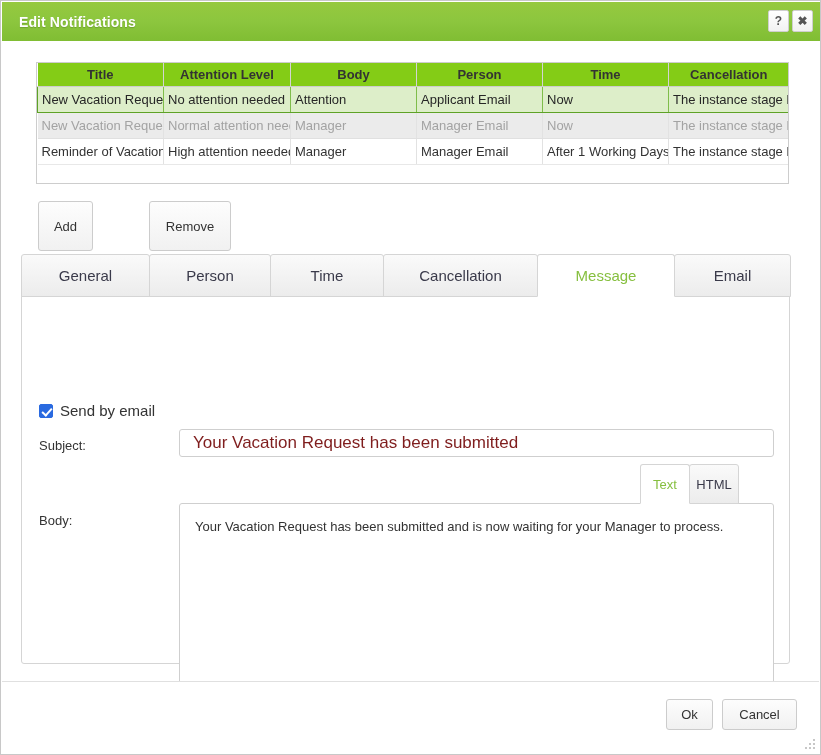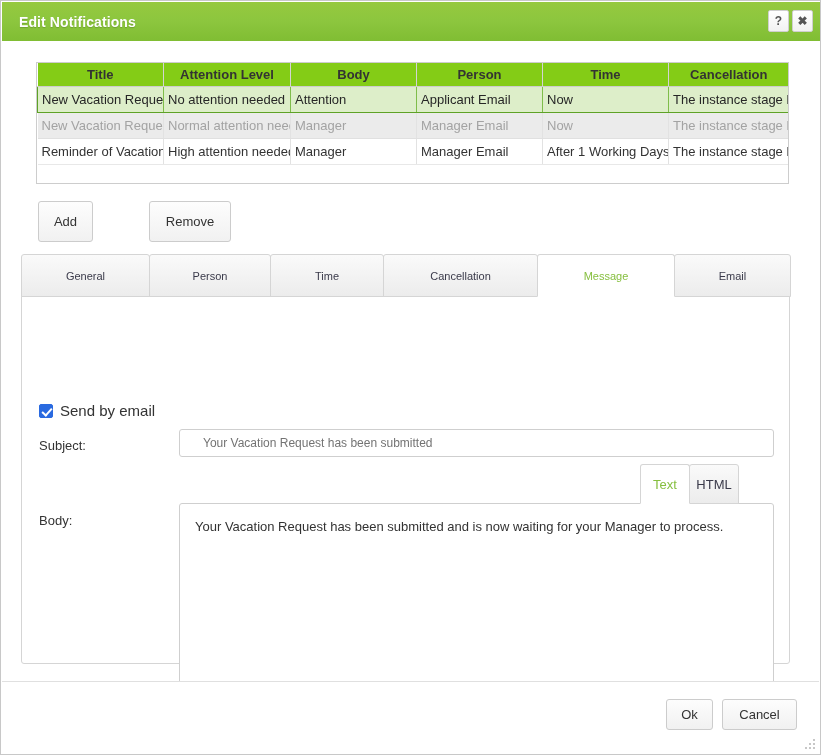--- a/index.html
+++ b/index.html
@@ -162,21 +162,21 @@
 
   .row-buttons {
     position: absolute;
     left: 36px;
     top: 160px;
     display: flex;
     gap: 56px;
   }
   .row-buttons .btn {
     width: 55px;
-    height: 41px;
+    height: 50px;
   }
   .row-buttons .btn.remove { width: 82px; }
 
   
   .tabpanel {
     position: absolute;
     left: 19px;
     top: 213px;
     width: 769px;
     height: 410px;
@@ -192,21 +192,21 @@
     box-sizing: border-box;
     height: 43px;
     background: linear-gradient(to bottom,#fafafa 0%, #ececec 100%);
     border: 1px solid #d5d5d5;
     border-bottom: 1px solid #d5d5d5;
     border-radius: 3px 3px 0 0;
     margin-right: -1px;
     display: flex;
     align-items: center;
     justify-content: center;
-    font-size: 11px;
+    font-size: 15px;
     color: #3a3a4a;
     cursor: pointer;
     position: relative;
   }
   .tab.active {
     background: #ffffff;
     border-bottom: 1px solid #ffffff;
     color: #86bf3f;
     z-index: 3;
   }
@@ -266,24 +266,24 @@
   .subject-input {
     position: absolute;
     left: 157px;
     top: 132px;
     width: 595px;
     height: 28px;
     box-sizing: border-box;
     border: 1px solid #cfcfcf;
     border-radius: 3px;
     background: #ffffff;
-    padding: 0 23px;
+    padding: 0 13px;
     font-family: "Liberation Sans", sans-serif;
-    font-size: 12px;
-    color: #737373;
+    font-size: 17px;
+    color: #7f1d1d;
     outline: none;
   }
 
   
   .editor-tabs {
     position: absolute;
     left: 618px;
     top: 167px;
     display: flex;
     align-items: flex-end;

